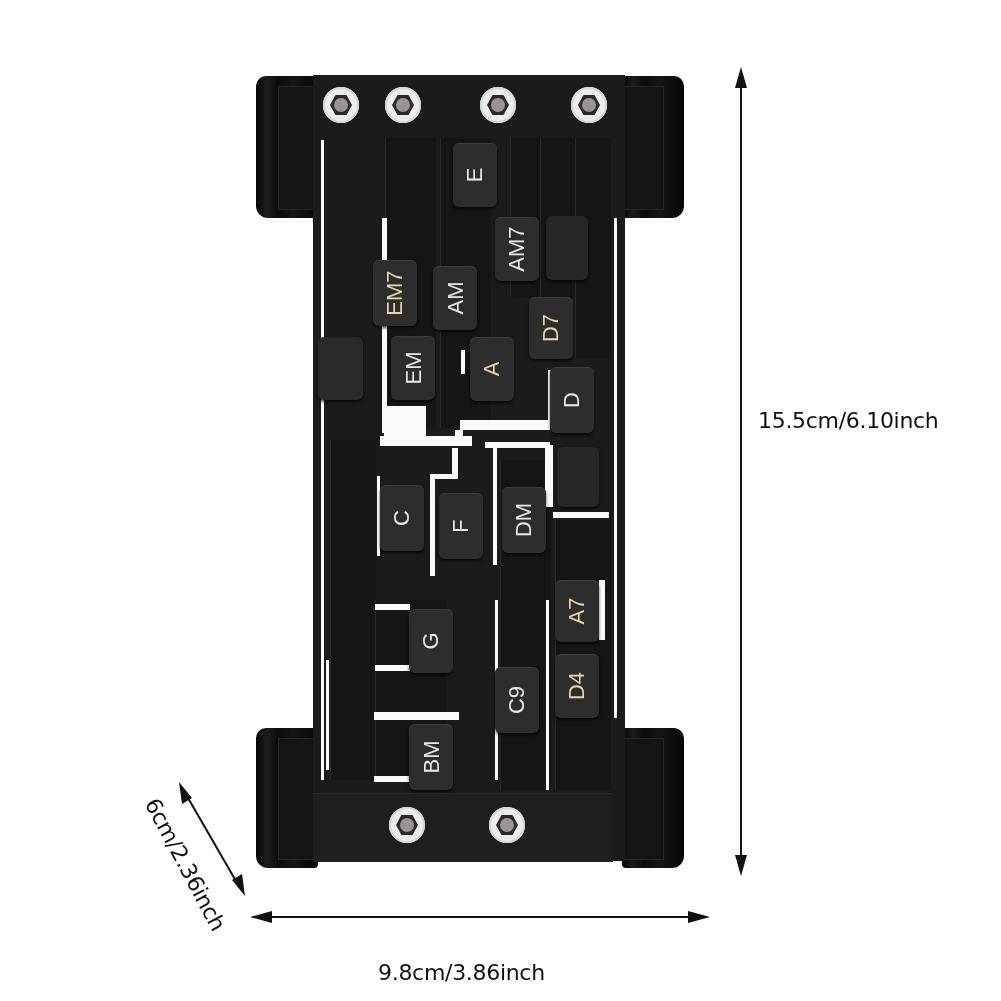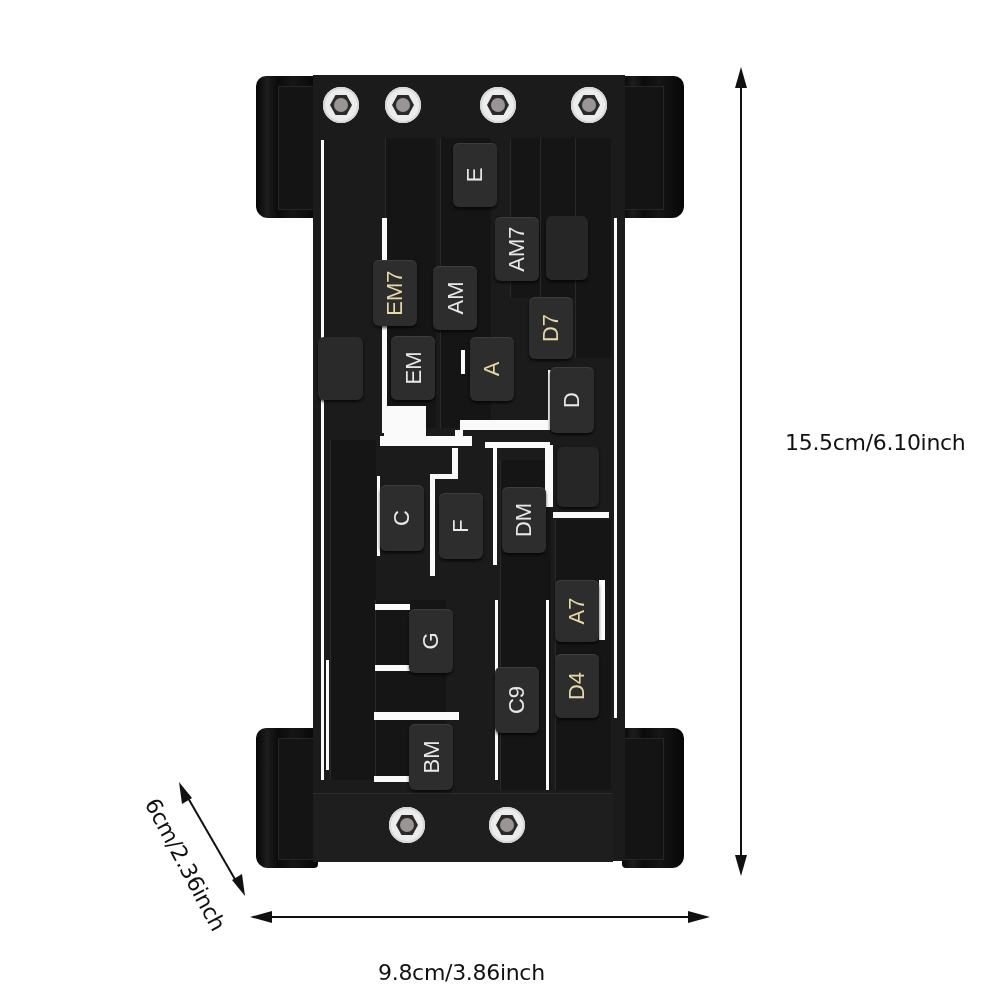--- a/index.html
+++ b/index.html
@@ -168,15 +168,15 @@
     <line x1="262" y1="917" x2="698" y2="917"></line>
     <polygon points="250,917 272,911 272,923" stroke="none"></polygon>
     <polygon points="710,917 688,911 688,923" stroke="none"></polygon>
 
     <line x1="184" y1="791" x2="240" y2="888"></line>
     <polygon points="179,782 182,804 192,798" stroke="none"></polygon>
     <polygon points="245,896 242,874 232,880" stroke="none"></polygon>
   </g>
 </svg>
 
-<div class="dim-label" style="left:758px;top:430px;margin-left:27px;">15.5cm/6.10inch</div>
+<div class="dim-label" style="left:758px;top:408px;">15.5cm/6.10inch</div>
 <div class="dim-label" style="left:378px;top:960px;">9.8cm/3.86inch</div>
 <div class="dim-label" style="left:112px;top:852px;transform:rotate(62deg);transform-origin:center;">6cm/2.36inch</div>
 
 </body></html>

